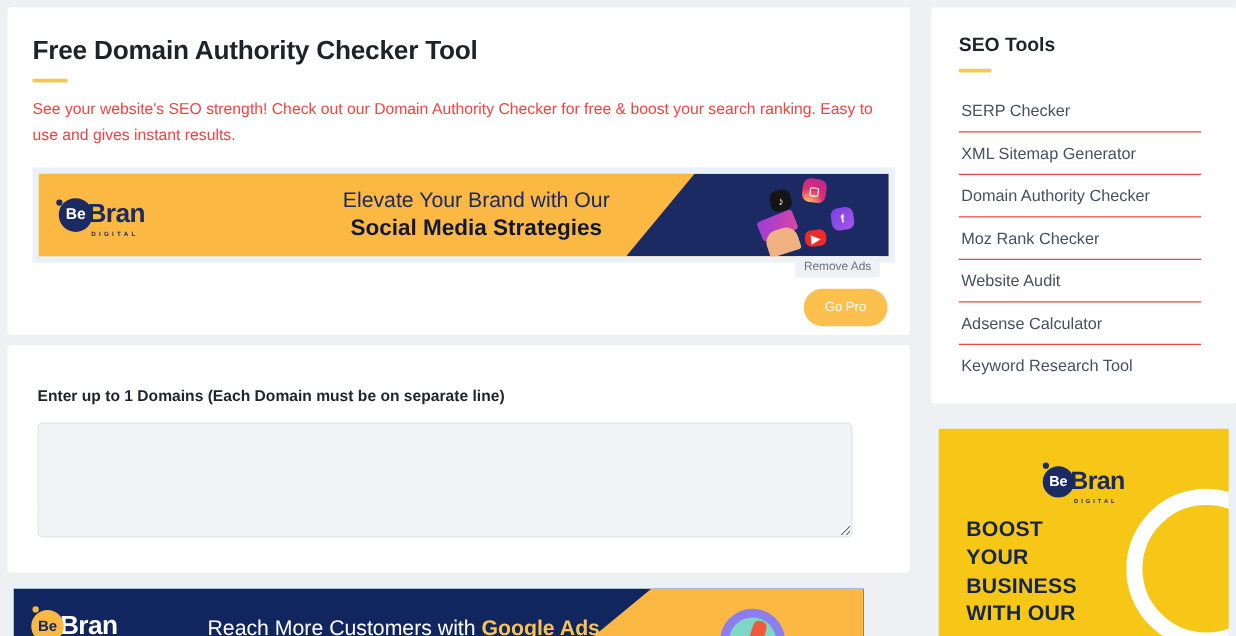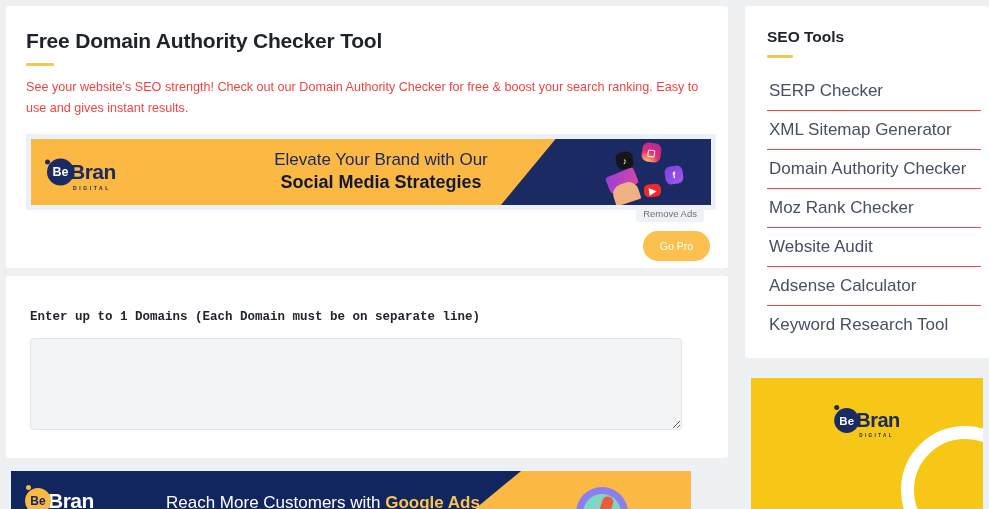--- a/index.html
+++ b/index.html
@@ -181,21 +181,20 @@
   
   .form-card {
     margin-top: 8px;
     padding: 34px 24px 28px 24px;
     height: 182px;
   }
   .form-label {
     font-size: 12.5px;
     font-weight: 700;
     color: #21262c;
-    font-family: Liberation Mono, monospace;
   }
   .domain-input {
     display: block;
     margin-top: 14px;
     width: 652px; height: 92px;
     background: #f3f4f6;
     border: 1px solid #e2e4e8;
     border-radius: 4px;
     resize: vertical;
     font-family: "Liberation Sans", sans-serif;
@@ -274,40 +273,40 @@
   }
 
   
   .side-col {
     position: absolute;
     left: 745px; top: 6px;
     width: 244px;
   }
   .side-card {
     background: #ffffff;
-    padding: 22px 8px 14px 22px;
+    padding: 22px 28px 14px 22px;
     border-radius: 3px;
   }
   .side-title {
     font-size: 15.5px;
     font-weight: 600;
     color: #1e2329;
   }
   .side-rule {
     width: 26px; height: 3px;
     background: #f2c94c;
     margin-top: 9px;
     border-radius: 1px;
   }
   .side-list { margin-top: 14px; list-style: none; }
   .side-list li + li { border-top: 1px solid #ef4444; }
   .side-link {
     display: block;
     padding: 9px 2px;
-    font-size: 17px;
+    font-size: 13px;
     color: #475060;
     text-decoration: none;
     cursor: pointer;
   }
   .side-ad-frame {
     margin-top: 14px;
     background: #eaf1f9;
     padding: 6px;
   }
   .side-ad {
@@ -459,18 +458,22 @@
       <div class="side-ad">
         <div class="sa-ring"></div>
         <div class="sa-logo">
           <div class="sa-dot"></div>
           <div class="sa-circle">Be</div>
           <div class="sa-word">
             <span>Bran</span>
             <span class="sa-sub">DIGITAL</span>
           </div>
         </div>
+        <div class="sa-head" style="white-space: pre-line;">BOOST
+YOUR
+BUSINESS
+WITH OUR</div>
       </div>
     </div>
 
   </div>
 
 </div>
 
 </body></html>

